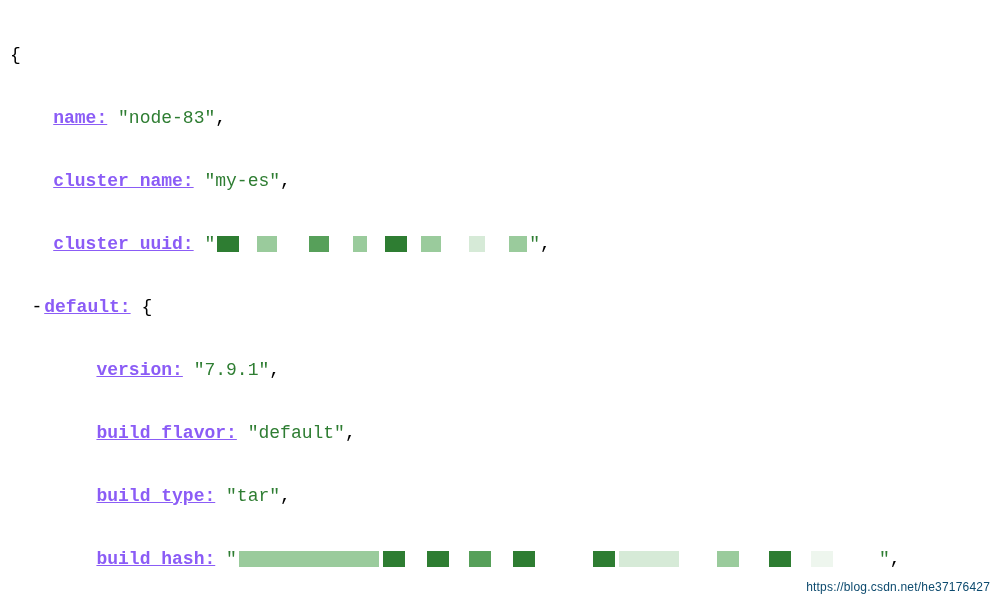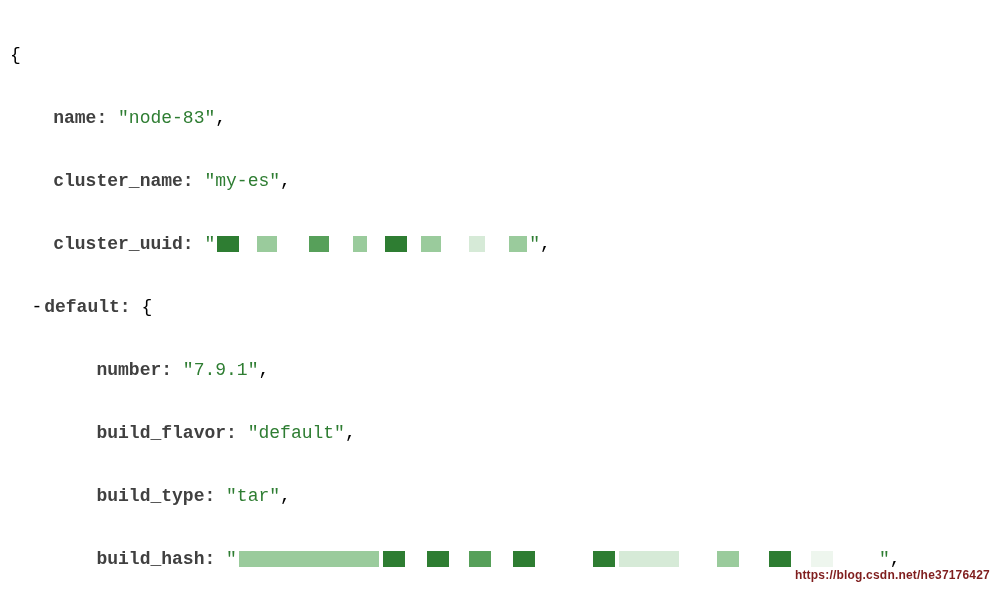--- a/index.html
+++ b/index.html
@@ -13,21 +13,21 @@
     line-height: 1.75;
     color: #000;
     position: relative;
     overflow: hidden;
   }
   .code-block {
     padding: 8px 10px;
     white-space: pre;
     font-weight: 700;
   }
-  .key { color: #404040; font-weight: 700; }
+  .key { color: #8b5cf6; font-weight: 700; text-decoration: underline; }
   .str { color: #2e7d32; font-weight: 400; } 
   .punct { color: #000; font-weight: 400; }
   .brace { color: #000; font-weight: 400; }
   .collapse-toggle {
     display: inline-block;
     width: 0.7em;
     color: #000;
     font-weight: 400;
   }
   .line { display: block; }
@@ -42,38 +42,38 @@
   .g1 { background: #2e7d32; }    
   .g2 { background: #57a05a; }    
   .g3 { background: #9acb9c; }    
   .g4 { background: #d6ead7; }    
   .g5 { background: #eef6ee; }    
   .sp { background: transparent; }
 
   .watermark {
     position: absolute;
     right: 14px;
-    bottom: 12px;
+    bottom: 0;
     font-size: 12px;
-    font-weight: 700;
-    color: #7f1d1d;
+    font-weight: 400;
+    color: #0c4a6e;
     font-family: Arial, sans-serif;
     letter-spacing: 0.2px;
   }
 </style>
 </head>
 <body>
 
 <div class="code-block">
 <span class="line"><span class="brace">{</span></span>
 <span class="line">    <span class="key">name:</span> <span class="str">"node-83"</span><span class="punct">,</span></span>
 <span class="line">    <span class="key">cluster_name:</span> <span class="str">"my-es"</span><span class="punct">,</span></span>
 <span class="line">    <span class="key">cluster_uuid:</span> <span class="str">"</span><span class="redact g1" style="width:22px"></span><span class="redact sp" style="width:10px"></span><span class="redact g3" style="width:20px"></span><span class="redact sp" style="width:24px"></span><span class="redact g2" style="width:20px"></span><span class="redact sp" style="width:16px"></span><span class="redact g3" style="width:14px"></span><span class="redact sp" style="width:10px"></span><span class="redact g1" style="width:22px"></span><span class="redact sp" style="width:6px"></span><span class="redact g3" style="width:20px"></span><span class="redact sp" style="width:20px"></span><span class="redact g4" style="width:16px"></span><span class="redact sp" style="width:16px"></span><span class="redact g3" style="width:18px"></span><span class="str">"</span><span class="punct">,</span></span>
 <span class="line">  <span class="collapse-toggle">-</span><span class="key">default:</span> <span class="brace">{</span></span>
-<span class="line">        <span class="key">number:</span> <span class="str">"7.9.1"</span><span class="punct">,</span></span>
+<span class="line">        <span class="key">version:</span> <span class="str">"7.9.1"</span><span class="punct">,</span></span>
 <span class="line">        <span class="key">build_flavor:</span> <span class="str">"default"</span><span class="punct">,</span></span>
 <span class="line">        <span class="key">build_type:</span> <span class="str">"tar"</span><span class="punct">,</span></span>
 <span class="line">        <span class="key">build_hash:</span> <span class="str">"</span><span class="redact g3" style="width:140px"></span><span class="redact g1" style="width:22px"></span><span class="redact sp" style="width:14px"></span><span class="redact g1" style="width:22px"></span><span class="redact sp" style="width:12px"></span><span class="redact g2" style="width:22px"></span><span class="redact sp" style="width:14px"></span><span class="redact g1" style="width:22px"></span><span class="redact sp" style="width:50px"></span><span class="redact g1" style="width:22px"></span><span class="redact g4" style="width:60px"></span><span class="redact sp" style="width:30px"></span><span class="redact g3" style="width:22px"></span><span class="redact sp" style="width:22px"></span><span class="redact g1" style="width:22px"></span><span class="redact sp" style="width:12px"></span><span class="redact g5" style="width:22px"></span><span class="redact sp" style="width:40px"></span><span class="str">"</span><span class="punct">,</span></span>
 
 
 
 
 
 
 

